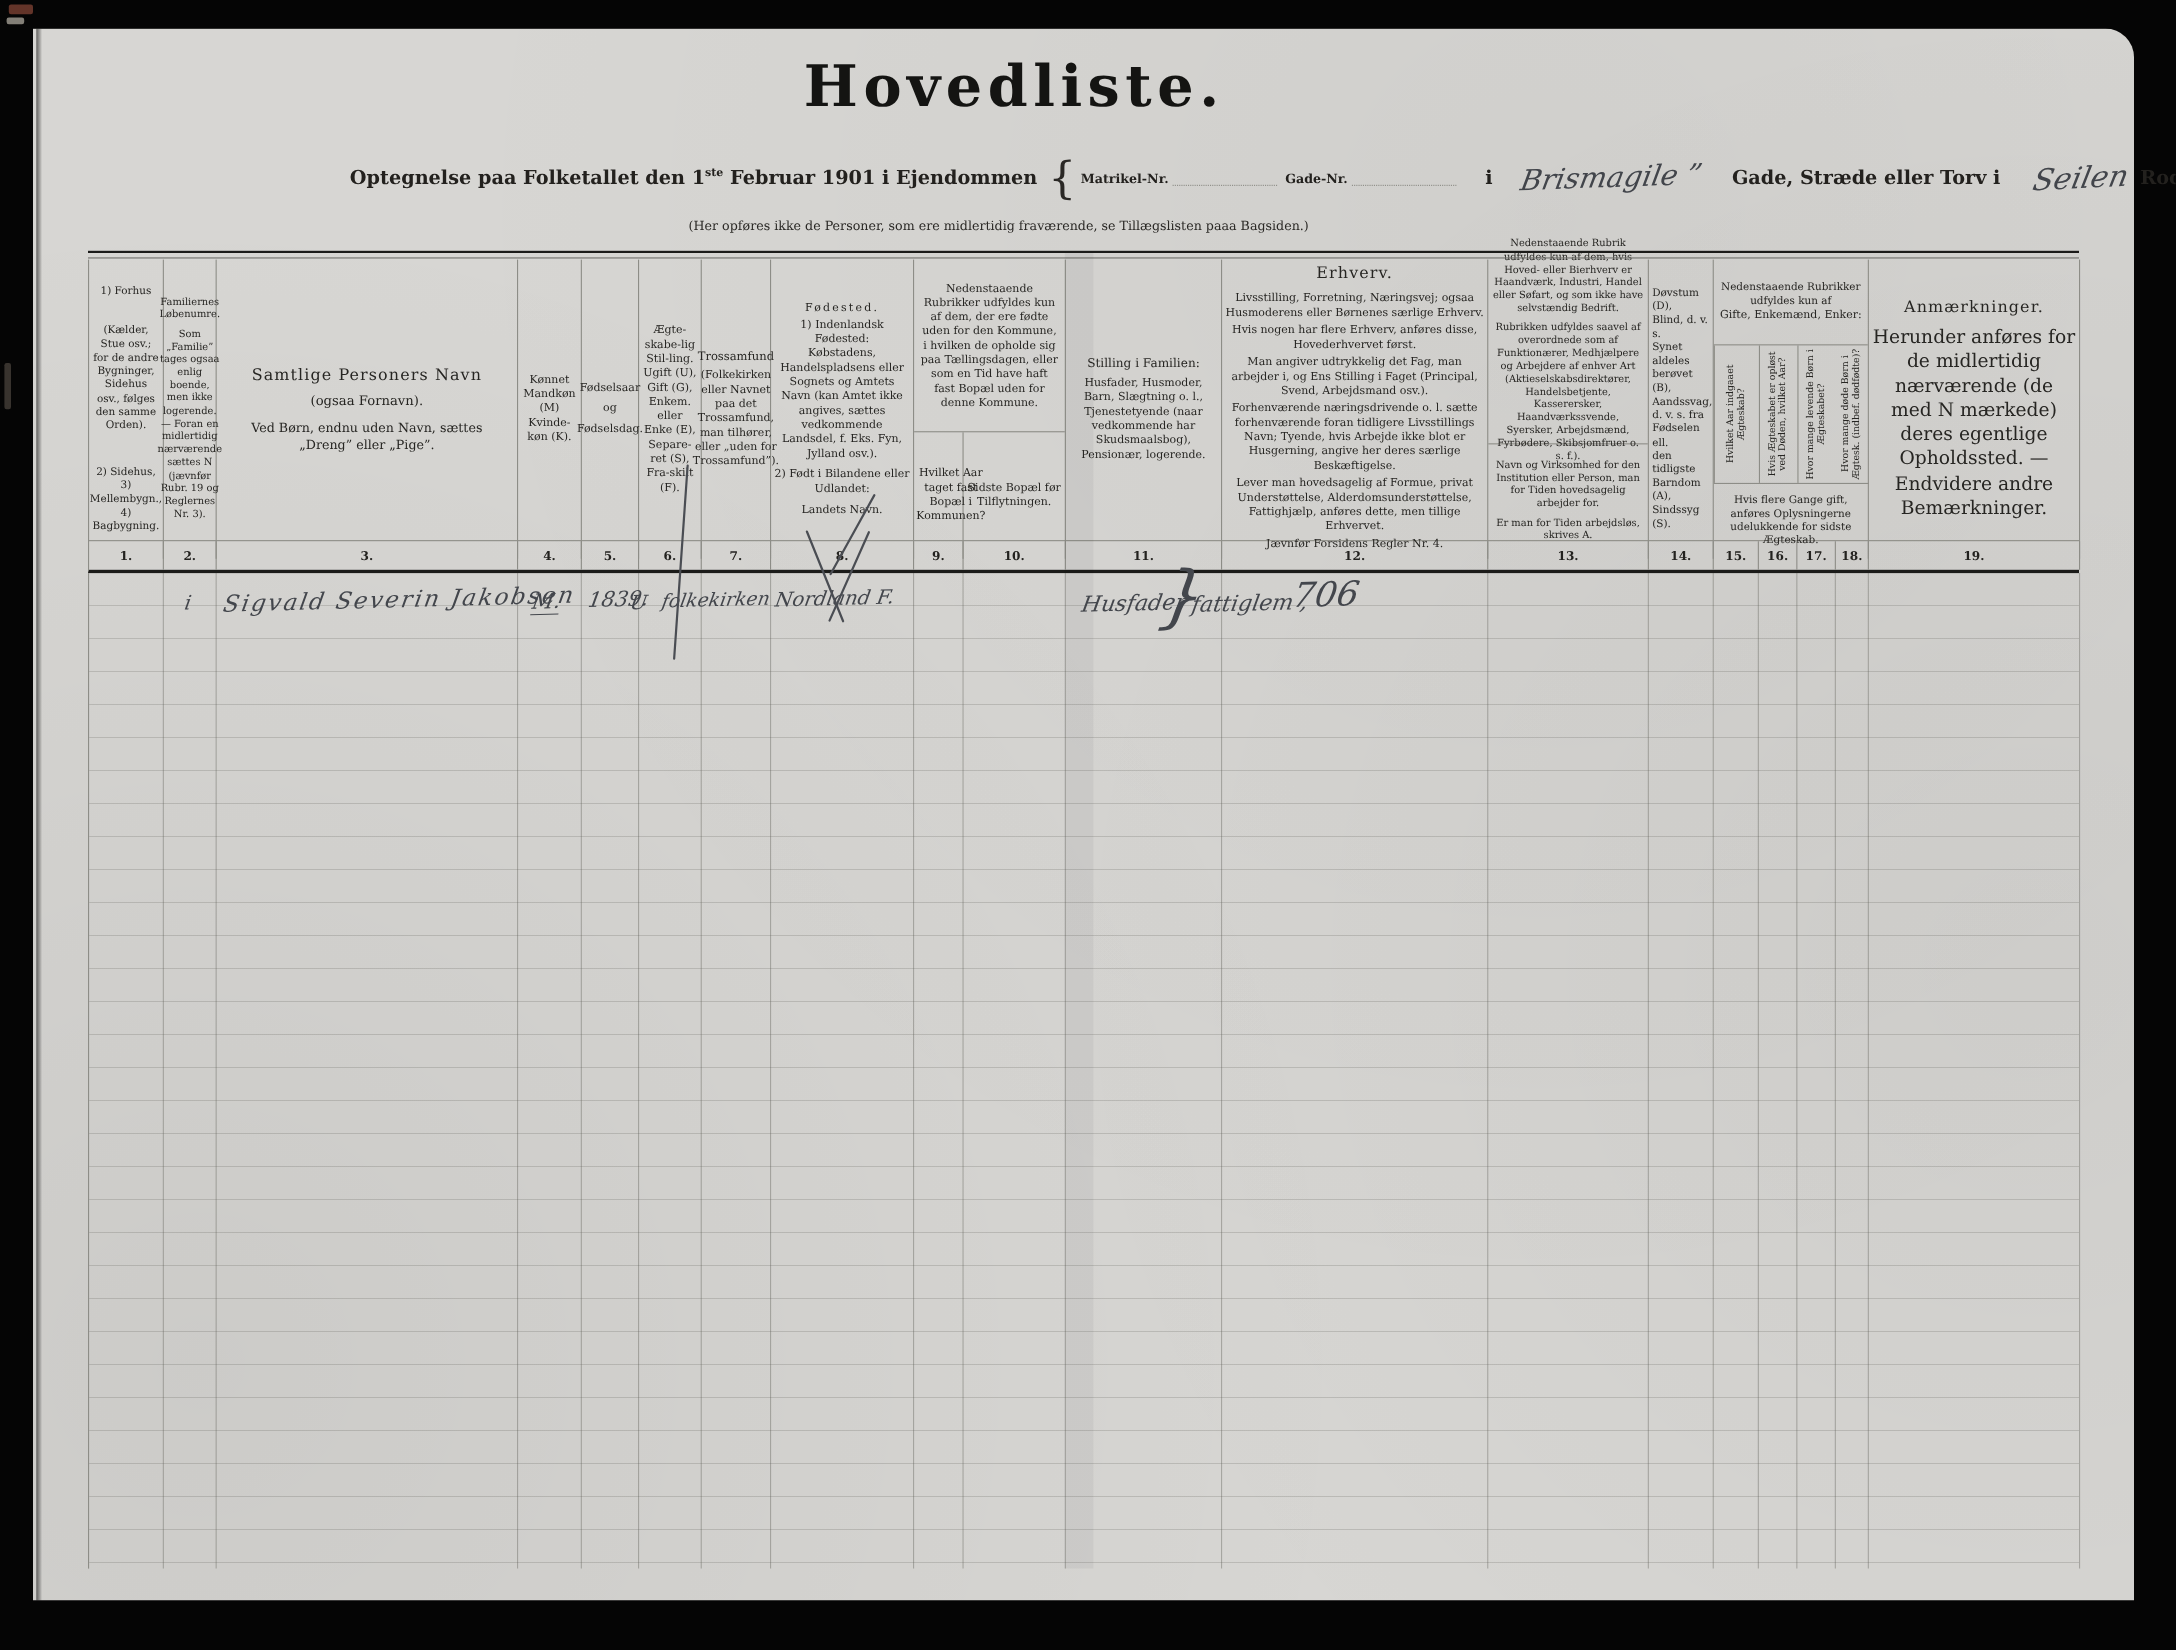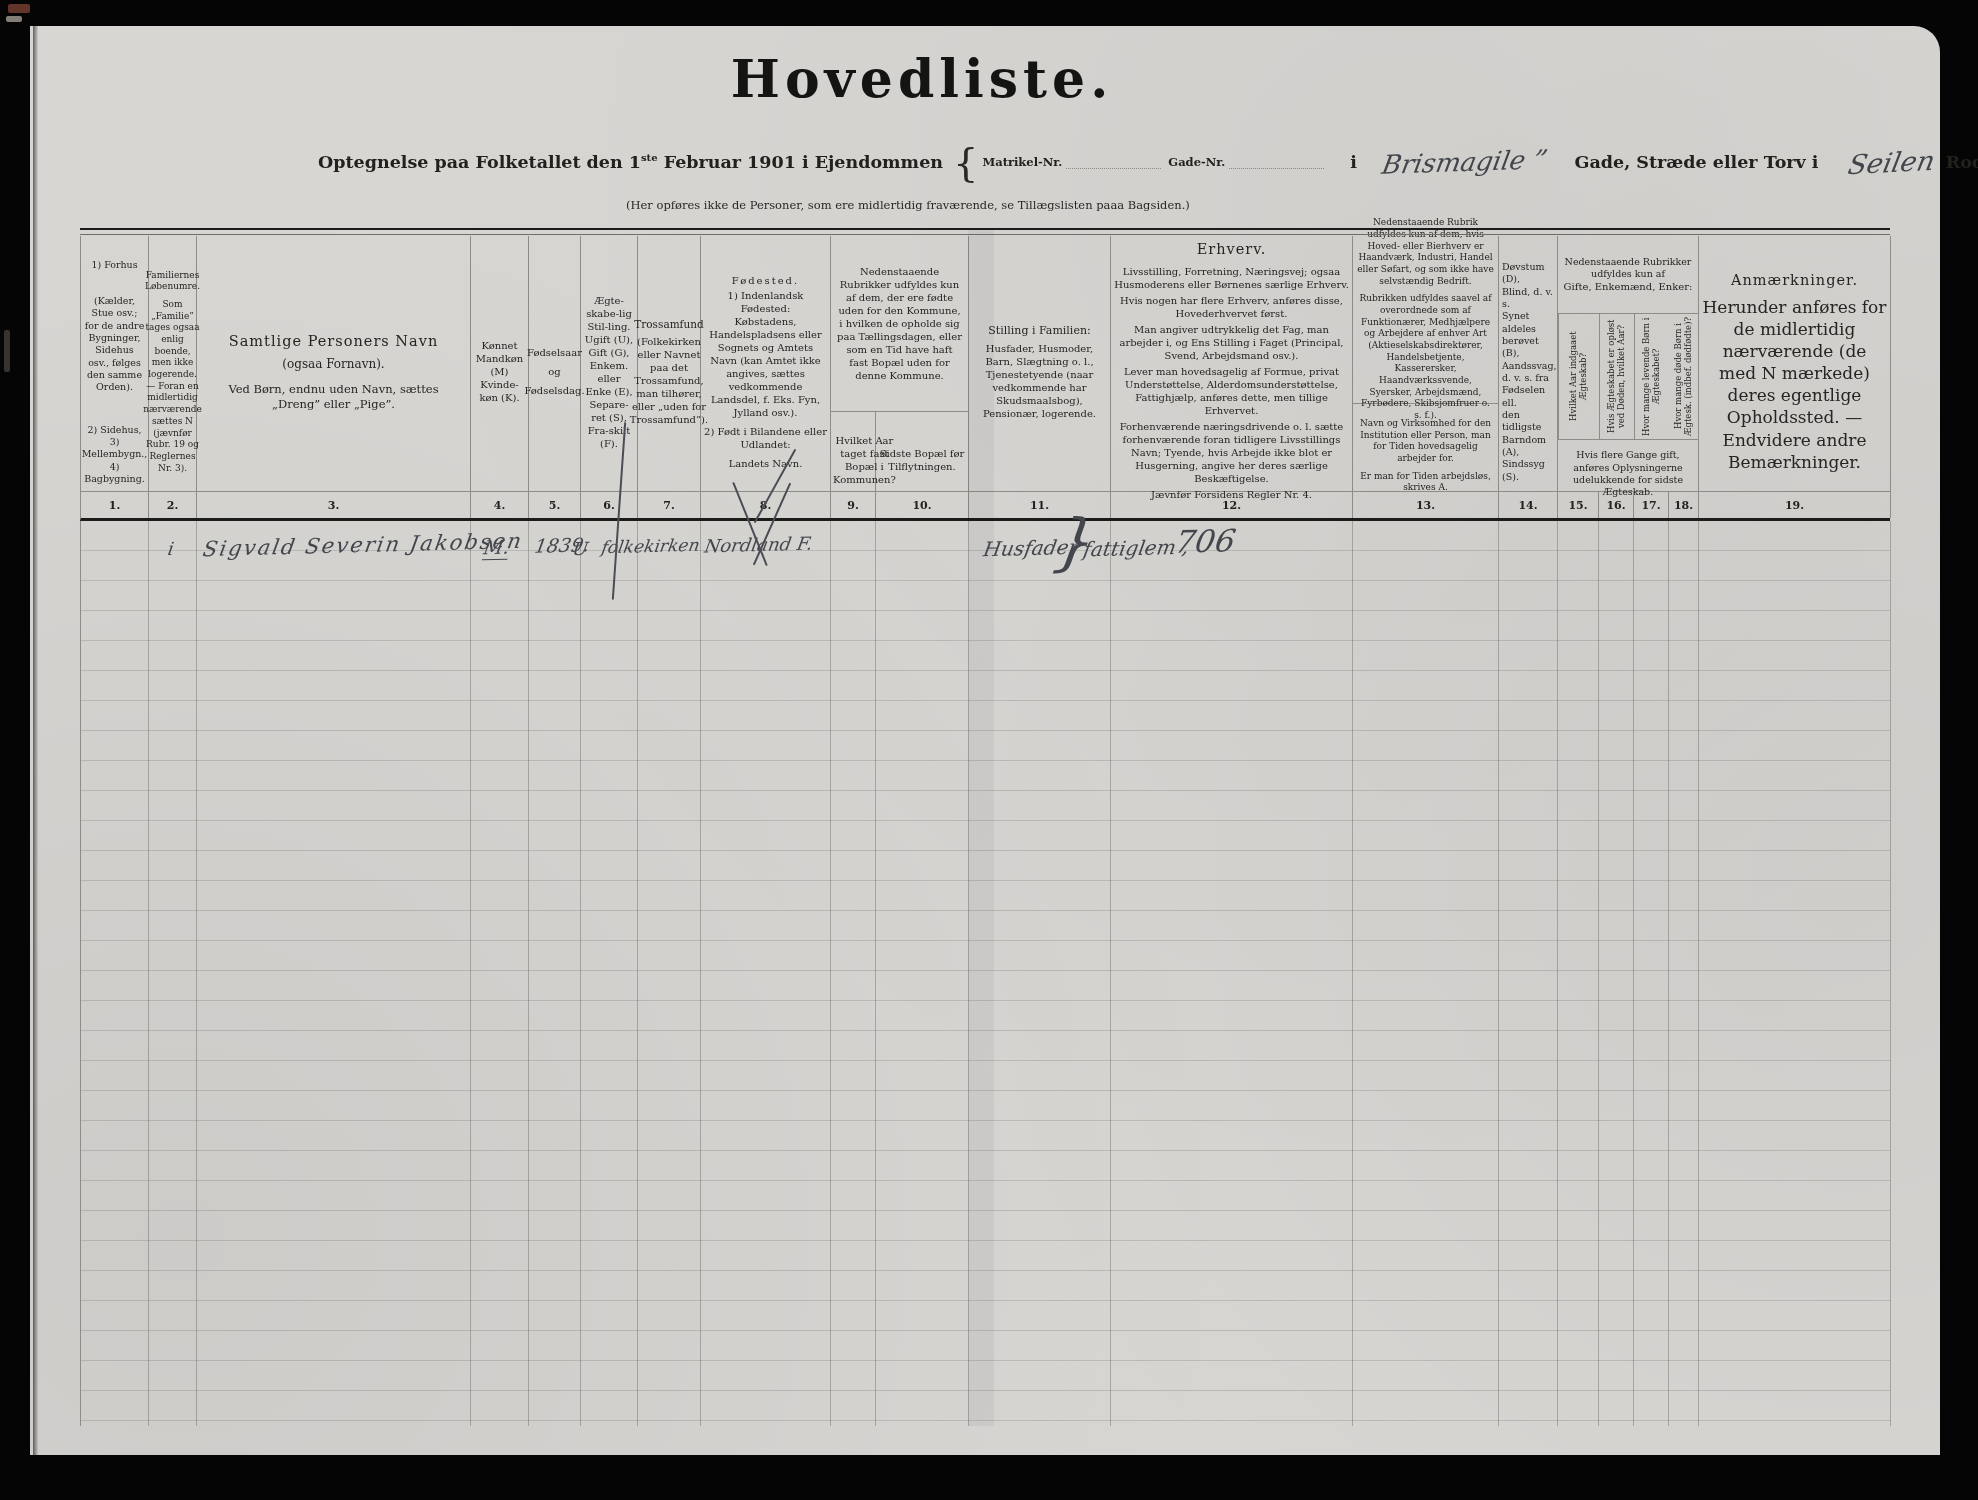--- a/index.html
+++ b/index.html
@@ -47,21 +47,21 @@
   .th{box-sizing:border-box;border-right:1px solid #8d8d87;display:flex;flex-direction:column;
       justify-content:center;align-items:center;text-align:center;padding:4px 3px;
       font-size:10px;line-height:1.3;color:#262522;}
   .tt{font-weight:normal;}
   .pre{white-space:pre-line;}
   .big{font-size:14.5px;letter-spacing:1px;margin-bottom:6px;}
   .gap{margin-top:6px;}
   .c12 .para{margin-bottom:3px;font-size:10px;}
   
   .g910{padding:0;}
-  .g910head{height:176px;display:flex;align-items:center;padding:4px 6px;border-bottom:1px solid #8d8d87;
+  .g910head{height:157px;display:flex;align-items:center;padding:4px 6px;border-bottom:1px solid #8d8d87;
             box-sizing:border-box;text-align:center;}
   .g910sub{display:flex;flex:1;}
   .sub9{width:45px;border-right:1px solid #8d8d87;box-sizing:border-box;display:flex;align-items:center;padding:2px;}
   .sub10{flex:1;display:flex;align-items:center;justify-content:center;padding:2px;}
   
   .c13{padding:0;}
   .c13top{height:168px;box-sizing:border-box;border-bottom:1px solid #8d8d87;display:flex;flex-direction:column;
           justify-content:center;padding:3px 4px;}
   .c13bot{flex:1;display:flex;flex-direction:column;justify-content:center;padding:3px 4px;}
   
@@ -186,22 +186,22 @@
         </div>
         <div class="th">
           <div class="tt" style="font-size:11px;margin-bottom:4px;">Stilling i Familien:</div>
           <div>Husfader, Husmoder, Barn, Slægtning o. l., Tjenestetyende (naar vedkommende har Skudsmaalsbog), Pensionær, logerende.</div>
         </div>
         <div class="th c12">
           <div class="tt big">Erhverv.</div>
           <div class="para">Livsstilling, Forretning, Næringsvej; ogsaa Husmoderens eller Børnenes særlige Erhverv.</div>
           <div class="para">Hvis nogen har flere Erhverv, anføres disse, Hovederhvervet først.</div>
           <div class="para">Man angiver udtrykkelig det Fag, man arbejder i, og Ens Stilling i Faget (Principal, Svend, Arbejdsmand osv.).</div>
+          <div class="para">Forhenværende næringsdrivende o. l. sætte forhenværende foran tidligere Livsstillings Navn; Tyende, hvis Arbejde ikke blot er Husgerning, angive her deres særlige Beskæftigelse.</div>
           <div class="para">Lever man hovedsagelig af Formue, privat Understøttelse, Alderdomsunderstøttelse, Fattighjælp, anføres dette, men tillige Erhvervet.</div>
-          <div class="para">Forhenværende næringsdrivende o. l. sætte forhenværende foran tidligere Livsstillings Navn; Tyende, hvis Arbejde ikke blot er Husgerning, angive her deres særlige Beskæftigelse.</div>
           <div class="para tt">Jævnfør Forsidens Regler Nr. 4.</div>
         </div>
         <div class="th c13" style="font-size:9px;">
           <div class="c13top">
             <div>Nedenstaaende Rubrik udfyldes kun af dem, hvis Hoved- eller Bierhverv er Haandværk, Industri, Handel eller Søfart, og som ikke have selvstændig Bedrift.</div>
             <div class="gap">Rubrikken udfyldes saavel af overordnede som af Funktionærer, Medhjælpere og Arbejdere af enhver Art (Aktieselskabsdirektører, Handelsbetjente, Kasserersker, Haandværkssvende, Syersker, Arbejdsmænd, Fyrbødere, Skibsjomfruer o. s. f.).</div>
           </div>
           <div class="c13bot">
             <div class="tt">Navn og Virksomhed for den Institution eller Person, man for Tiden hovedsagelig arbejder for.</div>
             <div class="gap">Er man for Tiden arbejdsløs, skrives A.</div>

